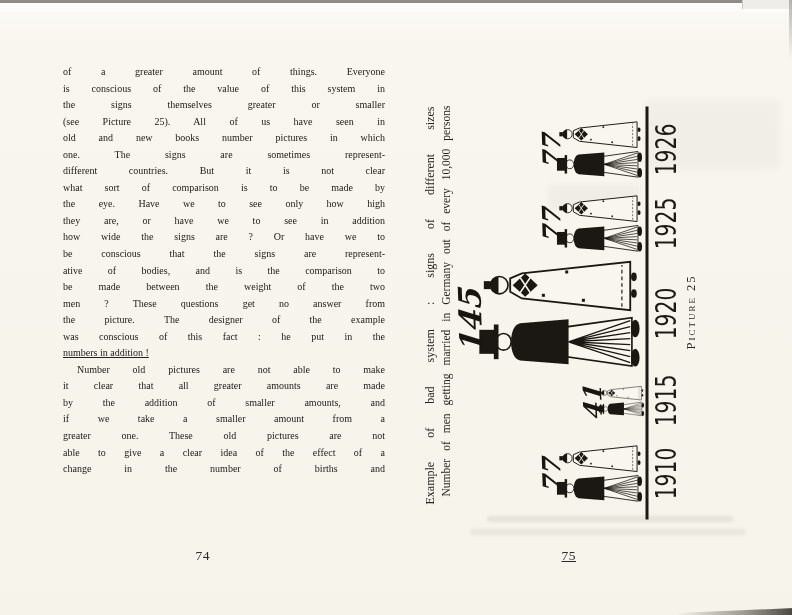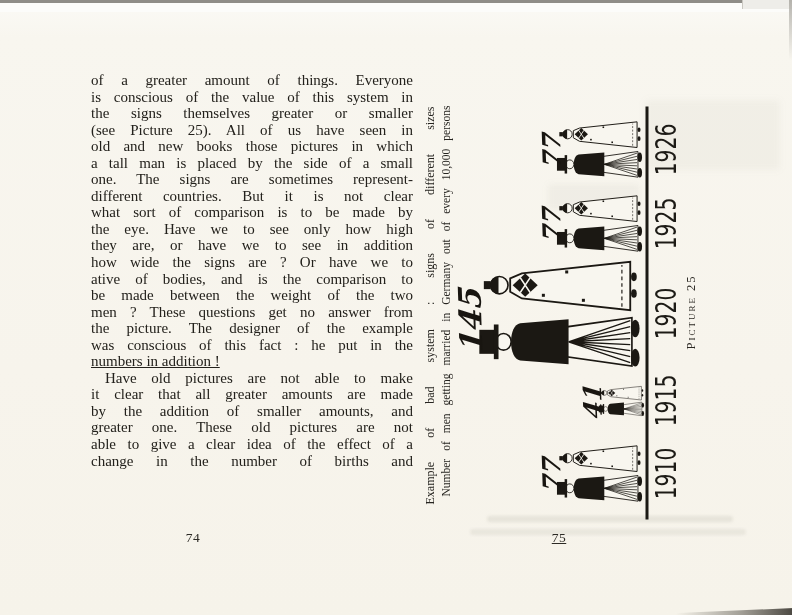--- a/index.html
+++ b/index.html
@@ -24,30 +24,30 @@
     position:absolute;top:0;right:0;width:3px;height:60px;
     background:linear-gradient(180deg,#b5b3ad,rgba(181,179,173,0));
   }
   .scan-shadow{
     position:absolute;bottom:-2px;right:-4px;width:120px;height:9px;
     background:linear-gradient(90deg,rgba(58,54,46,0) 0%,rgba(58,54,46,0.45) 55%,rgba(40,37,31,0.85) 100%);
     transform:rotate(-2.4deg);transform-origin:right bottom;border-radius:2px;
   }
   
   .text-block{
-    position:absolute;left:63px;top:72px;width:322px;
-    font-size:15px;line-height:16.55px;color:#23211c;margin-left:28px;
+    position:absolute;left:63px;top:64px;width:322px;
+    font-size:10px;line-height:16.55px;color:#23211c;
   }
   .jline{
     text-align:justify;text-align-last:justify;height:16.55px;white-space:normal;
   }
   .jline.pend{text-align-last:left;text-decoration:underline;}
   .jline.pstart{text-indent:14px;}
   .pn{
-    position:absolute;top:530px;width:34px;text-align:center;
+    position:absolute;top:548px;width:34px;text-align:right;
     font-size:13.5px;color:#2c2a25;letter-spacing:0.5px;
   }
   .pn.left{left:176px;}
   .pn.right{left:542px;text-decoration:underline;}
   
   .fig-rot{
     position:absolute;left:357px;top:172px;width:415px;height:280px;
     transform:rotate(-90deg);transform-origin:center center;
   }
   .cap1{
@@ -100,37 +100,38 @@
   <div class="ghost g1"></div>
   <div class="ghost g2"></div>
   <div class="ghost g3"></div>
   <div class="ghost g4"></div>
 
   <div class="text-block" id="left-text">
       <div class="jline">of a greater amount of things.  Everyone</div>
       <div class="jline">is conscious of the value of this system in</div>
       <div class="jline">the signs themselves greater or smaller</div>
       <div class="jline">(see Picture 25).  All of us have seen in</div>
-      <div class="jline">old and new books those pictures in which</div>
-      <div class="jline">a tall man is placed by the side of a small</div>
+      <div class="jline">old and new books number pictures in which</div>
       <div class="jline">one.  The signs are sometimes represent-</div>
       <div class="jline">different countries.  But it is not clear</div>
       <div class="jline">what sort of comparison is to be made by</div>
       <div class="jline">the eye.  Have we to see only how high</div>
       <div class="jline">they are, or have we to see in addition</div>
       <div class="jline">how wide the signs are ?  Or have we to</div>
+      <div class="jline">be conscious that the signs are represent-</div>
       <div class="jline">ative of bodies, and is the comparison to</div>
       <div class="jline">be made between the weight of the two</div>
       <div class="jline">men ?  These questions get no answer from</div>
       <div class="jline">the picture.  The designer of the example</div>
       <div class="jline">was conscious of this fact : he put in the</div>
       <div class="jline pend">numbers in addition !</div>
-      <div class="jline pstart">Have old pictures are not able to make</div>
+      <div class="jline pstart">Number old pictures are not able to make</div>
       <div class="jline">it clear that all greater amounts are made</div>
       <div class="jline">by the addition of smaller amounts, and</div>
+      <div class="jline">if we take a smaller amount from a</div>
       <div class="jline">greater one.  These old pictures are not</div>
       <div class="jline">able to give a clear idea of the effect of a</div>
       <div class="jline">change in the number of births and</div>
     </div>
   <div class="pn left">74</div>
 
   <div class="fig-rot">
     <div class="cap1">Example of bad system :  signs of different sizes</div>
     <div class="cap2">Number of men getting married in Germany out of every 10,000 persons</div>
     <div class="chart" id="chart">

